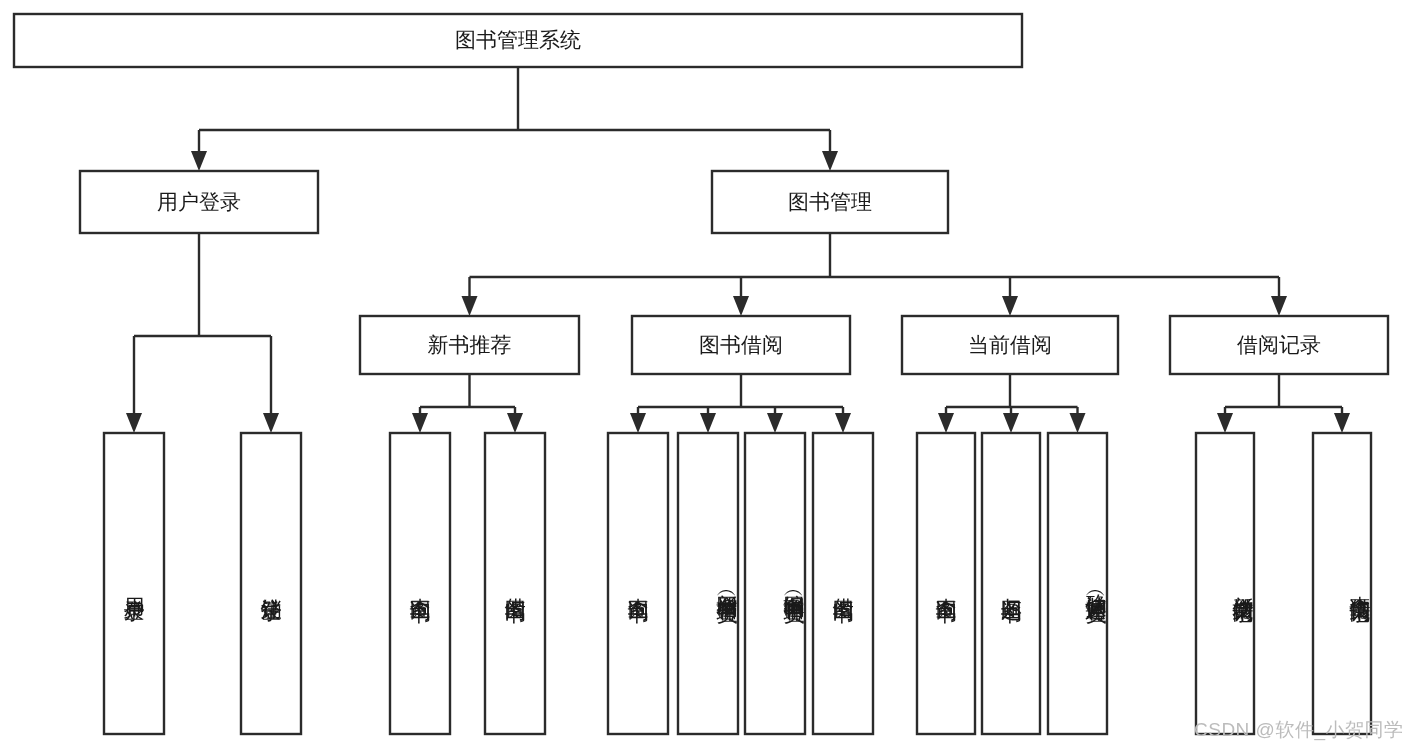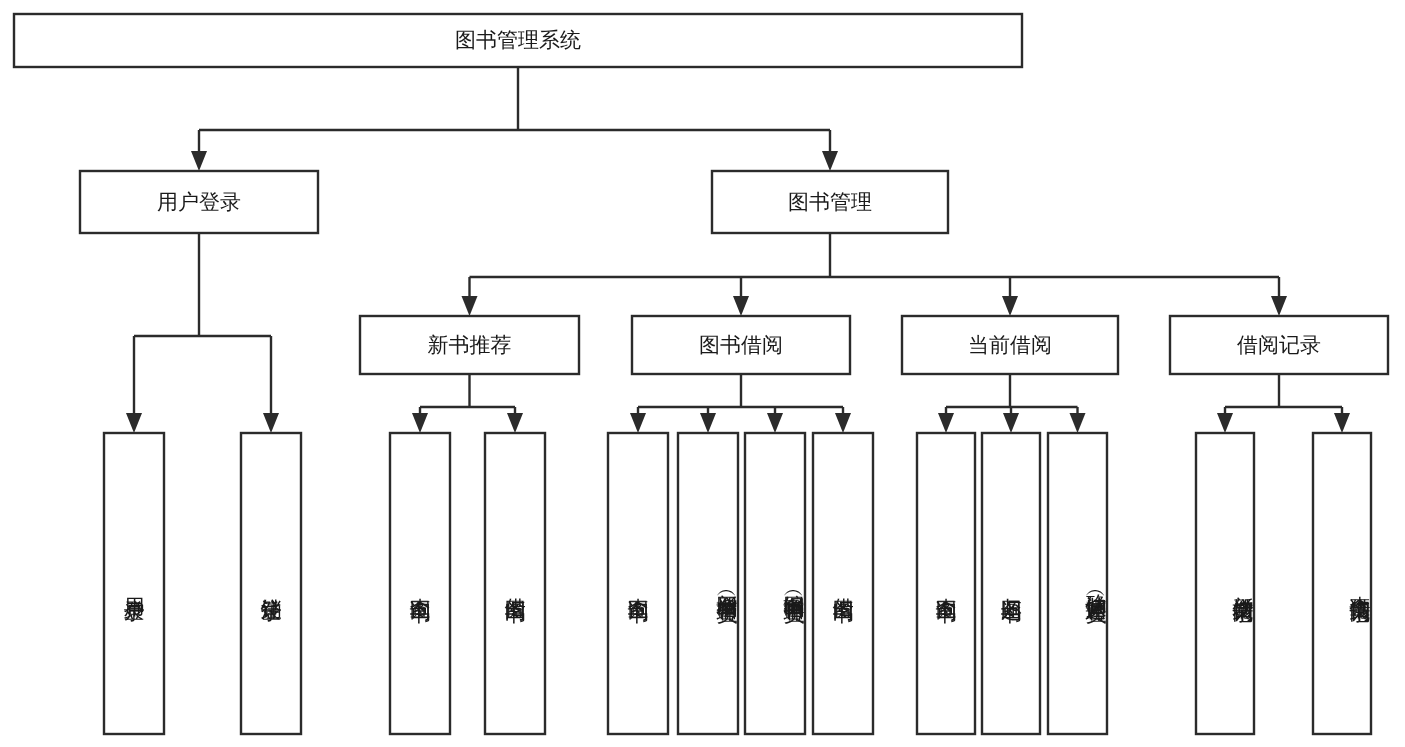--- a/index.html
+++ b/index.html
@@ -220,13 +220,14 @@
       <div class="leaf-label centered" style="left: 608px; top: 441px; width: 60px; height: 285px;">查询图书</div>
       <div class="leaf-label" style="left: 678px; top: 441px; width: 60px; height: 285px;">新增图书（管理员）</div>
       <div class="leaf-label" style="left: 745px; top: 441px; width: 60px; height: 285px;">编辑图书（管理员）</div>
       <div class="leaf-label centered" style="left: 813px; top: 441px; width: 60px; height: 285px;">借阅图书</div>
       <div class="leaf-label centered" style="left: 917px; top: 441px; width: 58px; height: 285px;">查询图书</div>
       <div class="leaf-label centered" style="left: 982px; top: 441px; width: 58px; height: 285px;">归还图书</div>
       <div class="leaf-label" style="left: 1048px; top: 441px; width: 59px; height: 285px;">确认归还（管理员）</div>
       <div class="leaf-label" style="left: 1196px; top: 441px; width: 58px; height: 285px;">新增借阅记录</div>
       <div class="leaf-label" style="left: 1313px; top: 441px; width: 58px; height: 285px;">查询借阅记录</div>
     </div>
+  <div class="watermark" id="watermark" style="left: 1194px; top: 717px;">CSDN @软件_小贺同学</div>
 </div>
 
 </body></html>

